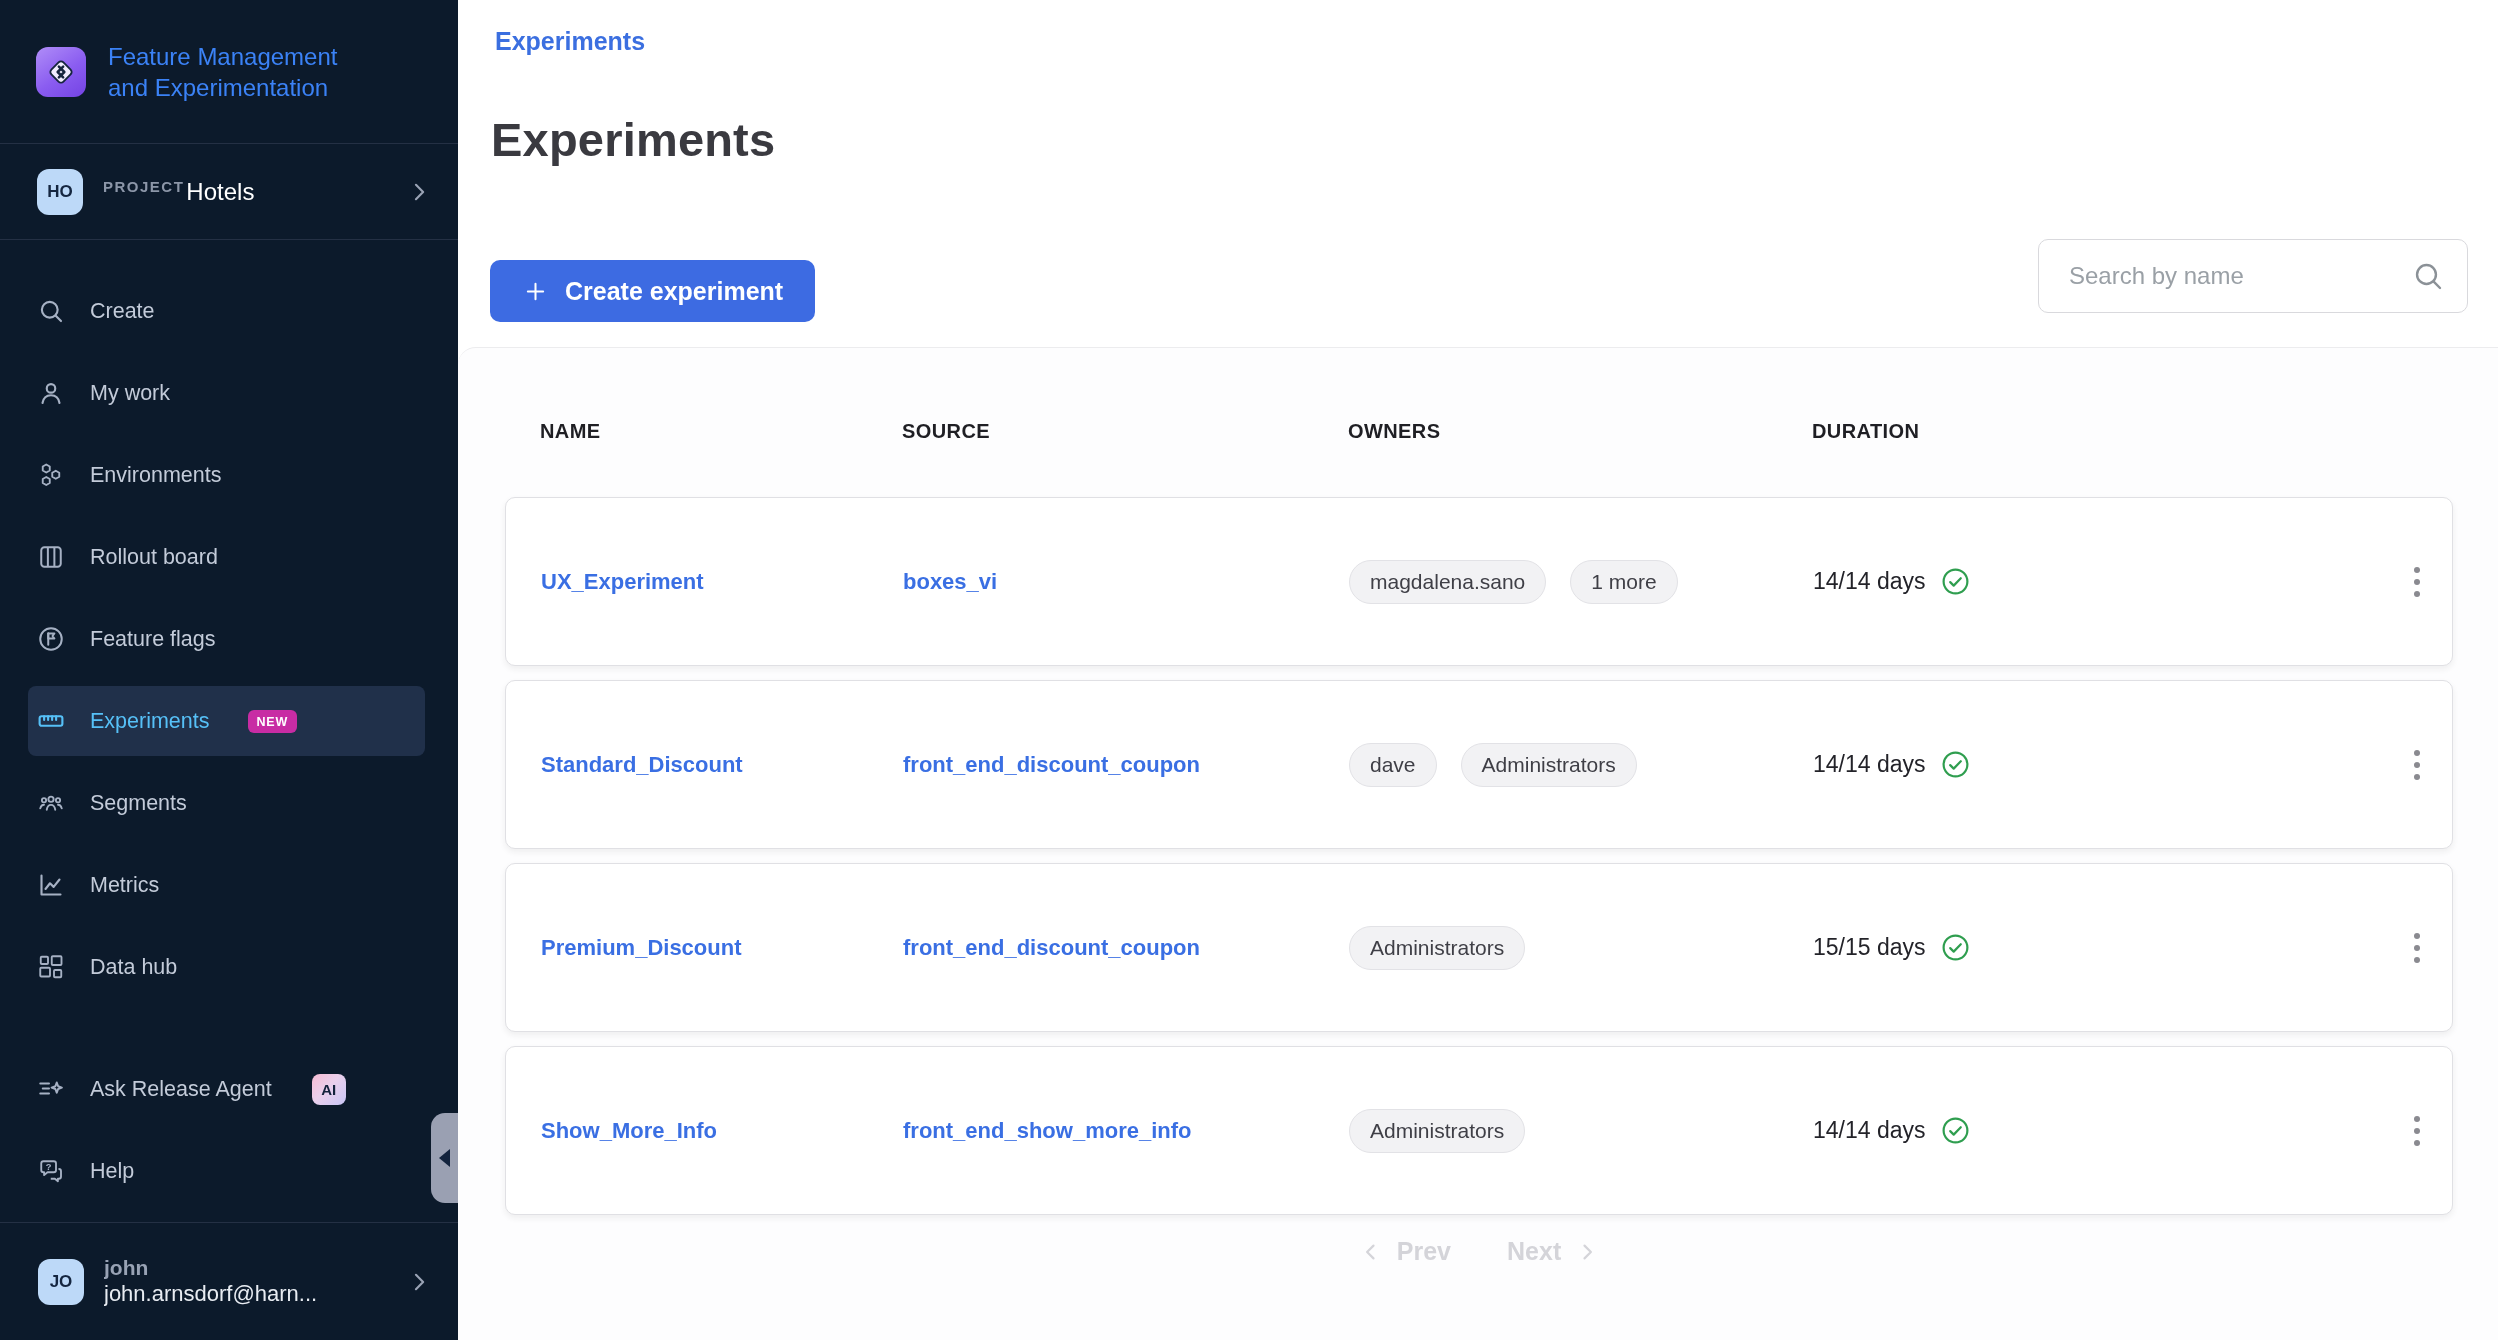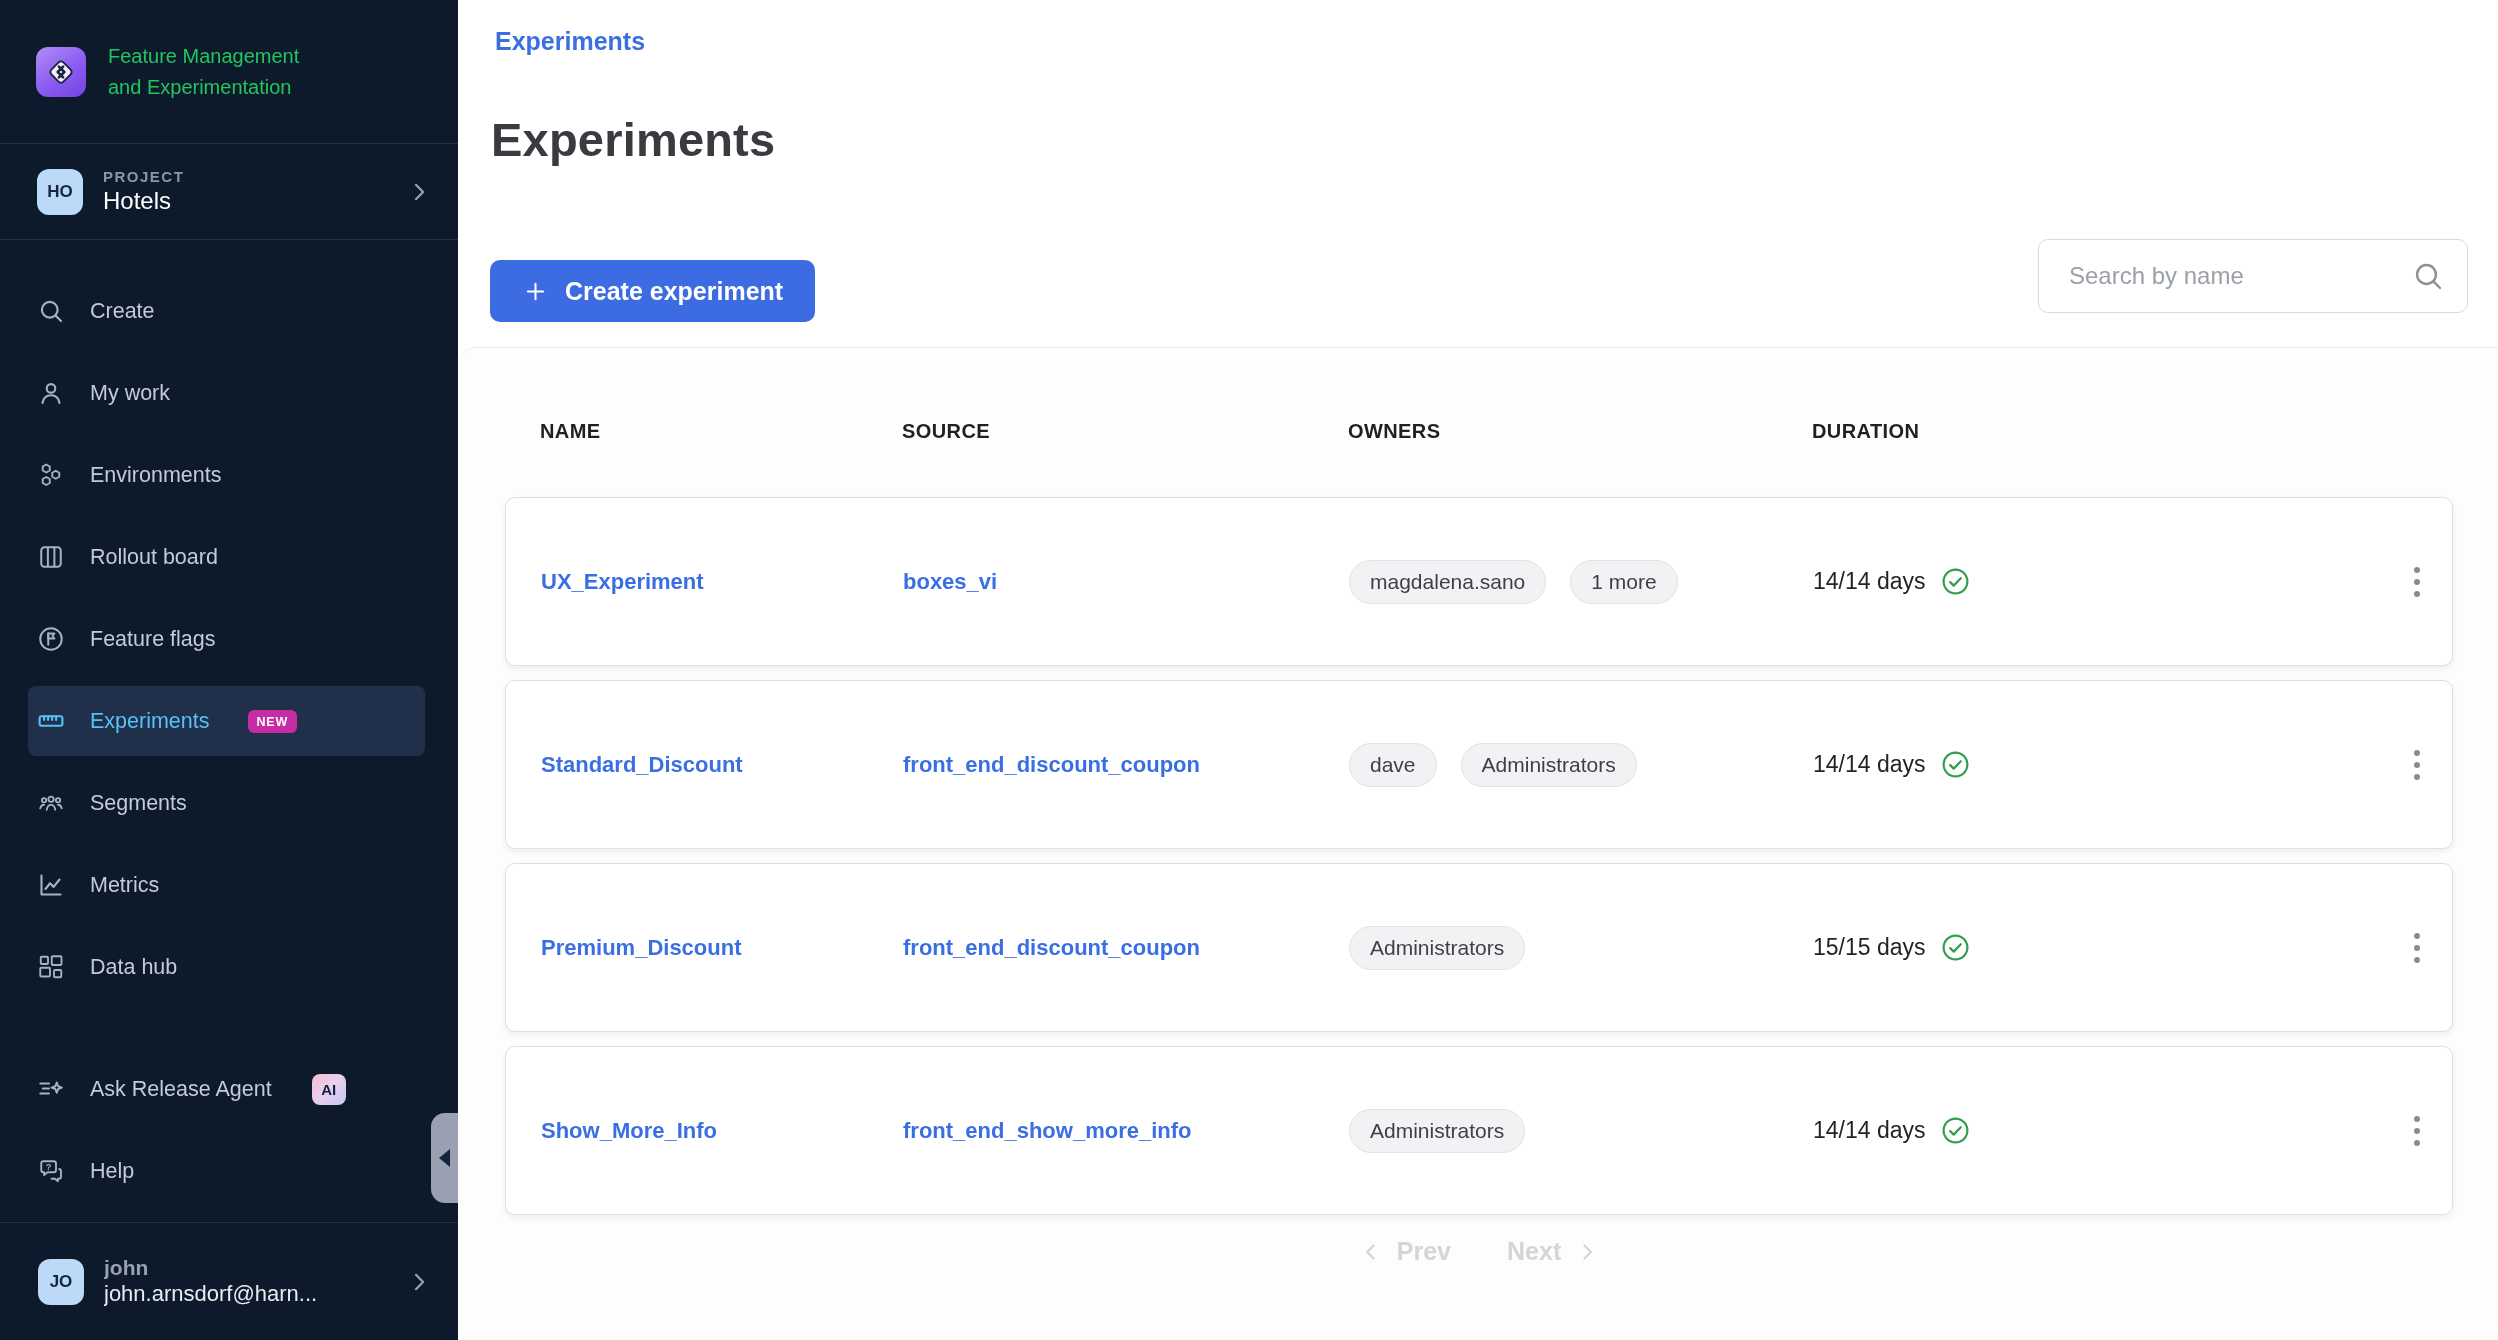--- a/index.html
+++ b/index.html
@@ -8,28 +8,28 @@
   .stage { position:relative; width:2498px; height:1340px; }
 
   
   .sidebar { position:absolute; left:0; top:0; width:458px; height:1340px;
              background:#0C1A2B; color:#C3CBD9; display:flex; flex-direction:column; }
   .logo-row { display:flex; align-items:center; gap:22px; padding:28px 24px 28px 36px;
               border-bottom:1px solid #243044; min-height:144px; }
   .logo-mark { width:50px; height:50px; border-radius:12px; flex:0 0 auto;
                background:linear-gradient(145deg,#b08df8 0%,#8a5cf0 55%,#7443e4 100%);
                display:flex; align-items:center; justify-content:center; }
-  .app-title { color:#22c55e; font-size:20px; line-height:31px; font-weight:500; }
+  .app-title { color:#3b82f6; font-size:24px; line-height:31px; font-weight:500; }
 
   .project-row { display:flex; align-items:center; gap:20px; padding:0 26px 0 37px;
                  min-height:96px; border-bottom:1px solid #243044; cursor:pointer; }
   .sq-avatar { width:46px; height:46px; border-radius:12px; background:#BDD9F8;
                color:#152640; font-size:17px; font-weight:700; display:flex;
                align-items:center; justify-content:center; flex:0 0 auto; }
-  .project-meta { display:flex; flex-direction:column; gap:2px; }
+  .project-meta { display:flex; flex-direction:row; gap:2px; }
   .project-label { font-size:15px; font-weight:600; letter-spacing:1.5px; color:#8C96A8; }
   .project-name { font-size:24px; color:#fff; }
   .row-chevron { margin-left:auto; color:#9AA3B5; display:flex; }
 
   .nav { padding-top:36px; display:flex; flex-direction:column; }
   .nav-item { height:70px; margin:0 33px 12px 28px; padding-left:8px; border-radius:8px;
               display:flex; align-items:center; gap:24px; font-size:21.5px; cursor:pointer; }
   .nav-item .nicon { width:30px; height:30px; color:#A6B1C4; display:flex; flex:0 0 auto; }
   .nav-item.selected { background:#20304A; color:#56C0F7; }
   .nav-item.selected .nicon { color:#56C0F7; }

